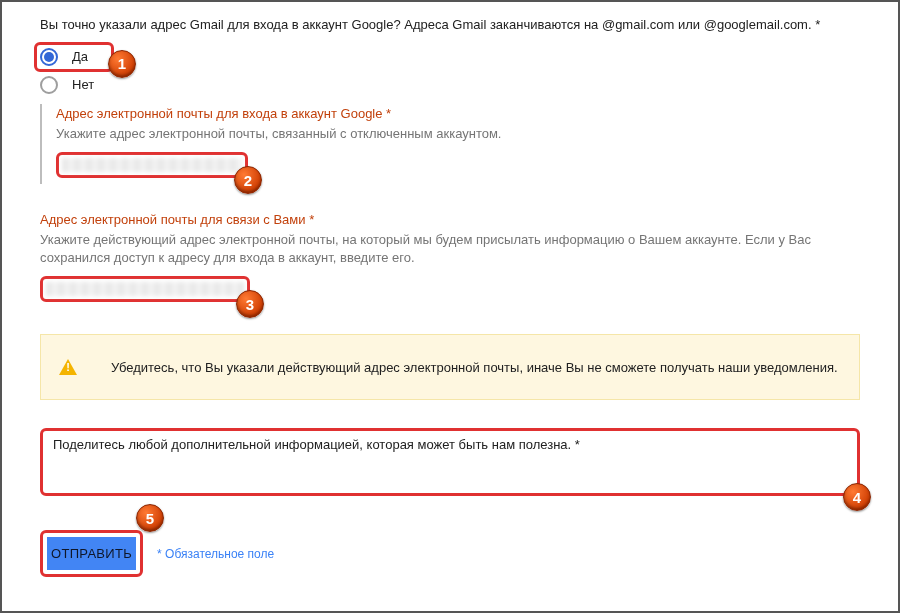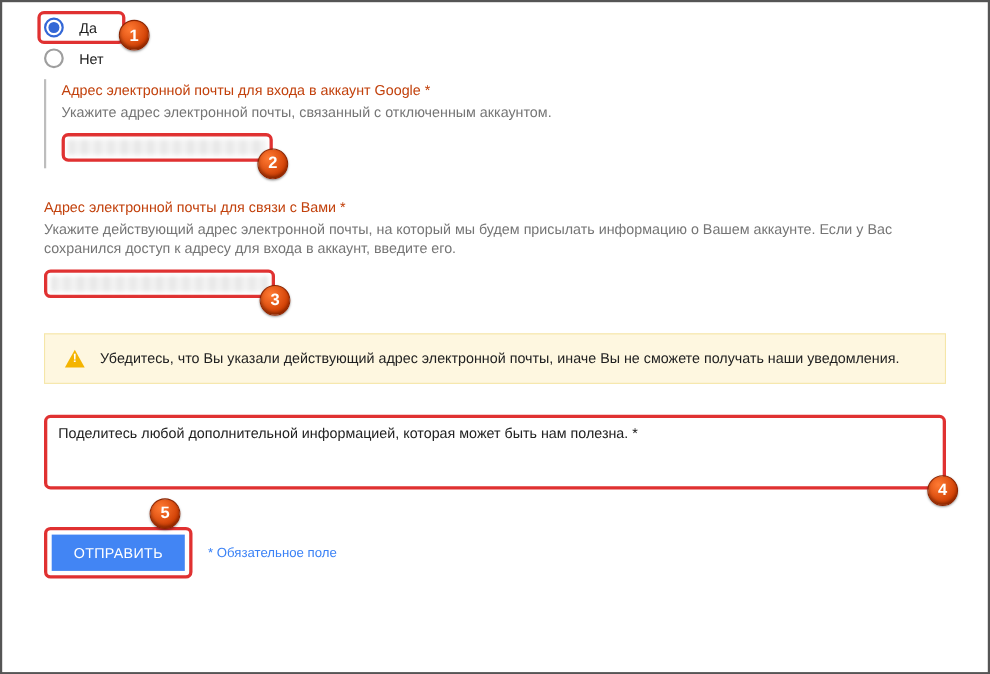--- a/index.html
+++ b/index.html
@@ -82,24 +82,24 @@
   }
   .input-hl-box .blur {
     position: absolute; inset: 3px;
     background: repeating-linear-gradient(90deg,#e8e8e8 0 6px,#f2f2f2 6px 12px);
     filter: blur(2px);
   }
 
   .warning-box {
     background: #fef7e0;
     border: 1px solid #f5e6a8;
-    padding: 14px 18px;
+    padding: 24px 18px;
     display: flex;
     align-items: center;
-    gap: 14px;
+    gap: 34px;
     margin: 8px 0 28px 0;
     font-size: 13px;
     color: #212121;
   }
   .warn-tri {
     width: 0; height: 0;
     border-left: 9px solid transparent;
     border-right: 9px solid transparent;
     border-bottom: 16px solid #f4b400;
     position: relative;
@@ -127,23 +127,23 @@
     display: flex;
     align-items: center;
     gap: 14px;
     position: relative;
   }
   .submit-hl {
     padding: 4px;
   }
   .submit-btn {
     background: #4285f4;
-    color: #ffffff;
+    color: #0f172a;
     border: none;
-    padding: 9px 20px;
+    padding: 9px 4px;
     font-size: 13px;
     font-weight: 500;
     letter-spacing: .3px;
     cursor: pointer;
   }
   .req-note {
     font-size: 12px;
     color: #3b82f6;
   }
 
@@ -157,20 +157,21 @@
     display: flex; align-items: center; justify-content: center;
     color: #fff; font-weight: bold; font-size: 15px;
     z-index: 50;
   }
 </style>
 </head>
 <body>
 
 <div class="page">
 
+  <p class="question-text">Вы точно указали адрес Gmail для входа в аккаунт Google? Адреса Gmail заканчиваются на @gmail.com или @googlemail.com. *</p>
 
   <div class="radio-group">
     <div class="radio-row">
       <div class="hl-red radio-hl"></div>
       <span class="radio-outer checked">
           <span class="radio-inner"></span>
         </span>
       <span class="radio-label">Да</span>
       <div class="marker" style="left:68px; top:2px;">1</div>
     </div>

